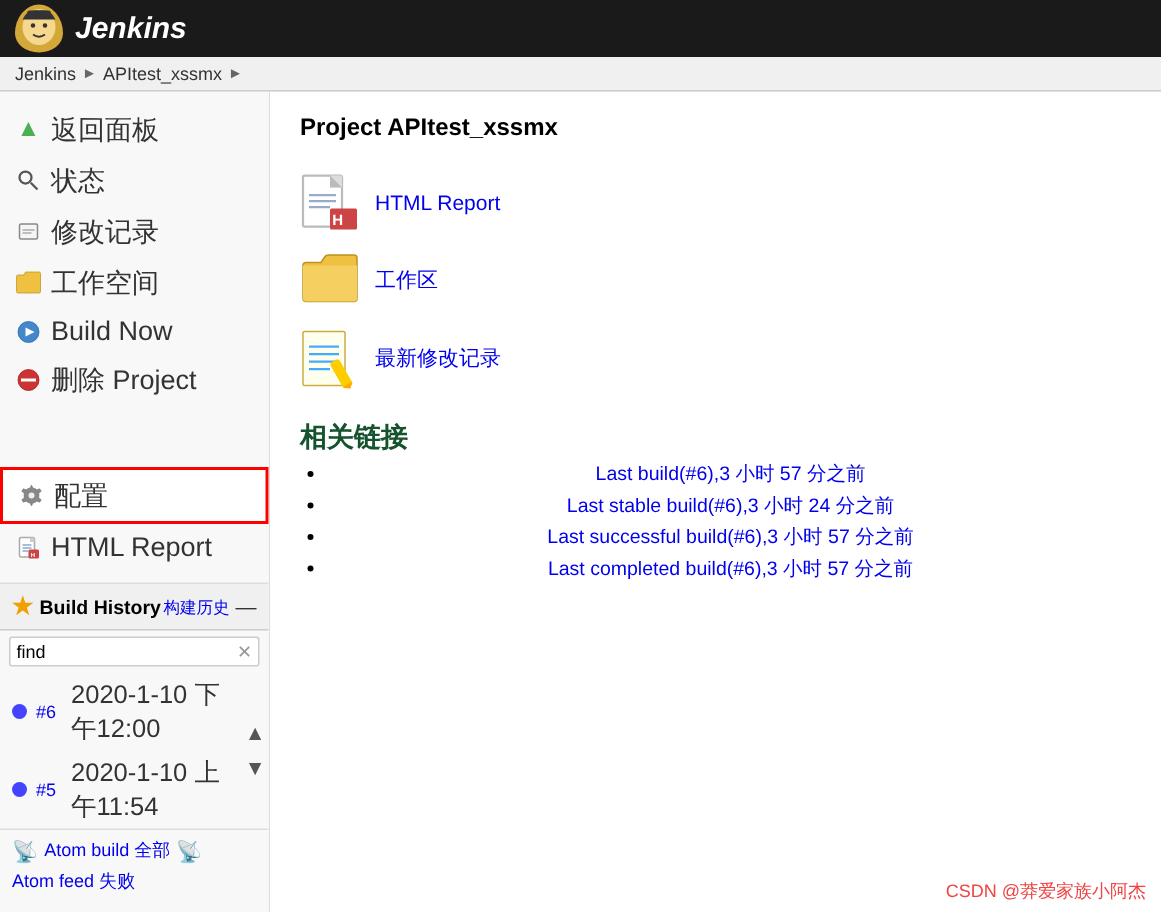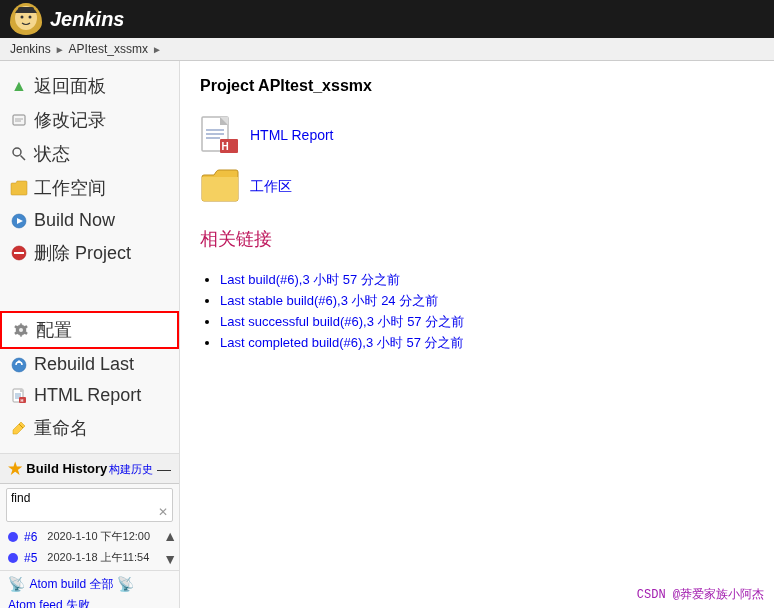--- a/index.html
+++ b/index.html
@@ -102,21 +102,20 @@
       gap: 2px;
     }
     .build-search {
       margin: 4px 6px;
       display: flex;
       align-items: flex-end;
       border: 1px solid #ccc;
       background: #fff;
       border-radius: 2px;
       padding: 2px 4px;
-      flex-direction: column;
     }
     .build-search input {
       border: none;
       outline: none;
       font-size: 12px;
       flex: 1;
       background: transparent;
     }
     .build-search .clear-icon {
       cursor: pointer;
@@ -131,21 +130,21 @@
       font-size: 12px;
     }
     .build-item .dot {
       width: 10px;
       height: 10px;
       border-radius: 50%;
       background: #4444ff;
       flex-shrink: 0;
     }
     .build-item a { color: #00e; text-decoration: none; }
-    .build-item .date { color: #333; font-size: 11px; margin-left: 4px; }
+    .build-item .date { color: #333; font-size: 17px; margin-left: 4px; }
 
     .atom-feeds {
       border-top: 1px solid #ddd;
       padding: 5px 8px;
       display: flex;
       align-items: center;
       gap: 4px;
       font-size: 12px;
       flex-wrap: wrap;
     }
@@ -176,45 +175,45 @@
     }
     .content-link-icon {
       width: 40px;
       height: 40px;
       flex-shrink: 0;
     }
     .content-link-item a { color: #00e; text-decoration: none; font-size: 14px; }
 
     .related-links-title {
       font-size: 18px;
-      font-weight: normal;
-      margin-bottom: 20px;
-      color: #be185d;
+      font-weight: bold;
+      margin-bottom: 4px;
+      color: #14532d;
     }
     .related-links ul {
       list-style: disc;
       padding-left: 20px;
     }
     .related-links ul li {
       margin-bottom: 3px;
+      text-align: center;
     }
     .related-links ul li a {
       color: #00e;
       text-decoration: none;
       font-size: 13px;
     }
 
     
     .footer {
       position: fixed;
       bottom: 8px;
       right: 10px;
       font-size: 12px;
-      color: #a21caf;
-      font-family: Liberation Mono, monospace;
+      color: #ef4444;
     }
     .scroll-arrow {
       cursor: pointer;
       color: #555;
       font-size: 14px;
       line-height: 1.2;
     }
 
     
     .jenkins-head {
@@ -275,38 +274,38 @@
 <div class="layout">
 
   <div class="sidebar">
 
     <div class="sidebar-item">
       <span class="icon icon-arrow-up">▲</span>
       <span class="label">返回面板</span>
     </div>
 
     <div class="sidebar-item">
+      <span class="icon" style="color:#555">
+        <svg width="16" height="16" viewBox="0 0 16 16">
+            <circle cx="6" cy="6" r="4" stroke="#555" stroke-width="1.5" fill="none"></circle>
+            <line x1="9.5" y1="9.5" x2="14" y2="14" stroke="#555" stroke-width="1.5"></line>
+          </svg>
+      </span>
+      <span class="label">状态</span>
+    </div>
+
+    <div class="sidebar-item">
       <span class="icon">
         <svg width="16" height="16" viewBox="0 0 16 16">
             <rect x="2" y="3" width="12" height="10" rx="1" fill="#f5f5f5" stroke="#888" stroke-width="1"></rect>
             <line x1="4" y1="7" x2="12" y2="7" stroke="#aaa" stroke-width="1"></line>
             <line x1="4" y1="9" x2="10" y2="9" stroke="#aaa" stroke-width="1"></line>
           </svg>
       </span>
       <span class="label">修改记录</span>
-    </div>
-
-    <div class="sidebar-item">
-      <span class="icon" style="color:#555">
-        <svg width="16" height="16" viewBox="0 0 16 16">
-            <circle cx="6" cy="6" r="4" stroke="#555" stroke-width="1.5" fill="none"></circle>
-            <line x1="9.5" y1="9.5" x2="14" y2="14" stroke="#555" stroke-width="1.5"></line>
-          </svg>
-      </span>
-      <span class="label">状态</span>
     </div>
 
     <div class="sidebar-item">
       <span class="icon">
         <svg width="18" height="16" viewBox="0 0 18 16">
             <path d="M1 4 Q1 3 2 3 L6 3 L7 1 L16 1 Q17 1 17 2 L17 14 Q17 15 16 15 L2 15 Q1 15 1 14 Z" fill="#f0c040" stroke="#c09020" stroke-width="0.5"></path>
           </svg>
       </span>
       <span class="label">工作空间</span>
     </div>
@@ -335,55 +334,36 @@
       <span class="icon">
         <svg width="16" height="16" viewBox="0 0 16 16">
           <circle cx="8" cy="8" r="2.5" fill="#666"></circle>
           <path d="M8 1 L9 3 Q10.5 3.2 11.5 4.2 L13.5 3.5 L14.5 5.2 L12.8 6.5 Q13 7.2 13 8 Q13 8.8 12.8 9.5 L14.5 10.8 L13.5 12.5 L11.5 11.8 Q10.5 12.8 9 13 L8 15 L7 13 Q5.5 12.8 4.5 11.8 L2.5 12.5 L1.5 10.8 L3.2 9.5 Q3 8.8 3 8 Q3 7.2 3.2 6.5 L1.5 5.2 L2.5 3.5 L4.5 4.2 Q5.5 3.2 7 3 Z" fill="#888" stroke="#666" stroke-width="0.3"></path>
           <circle cx="8" cy="8" r="2" fill="#eee"></circle>
         </svg>
       </span>
       <span class="label">配置</span>
     </div>
 
-    <div class="sidebar-item">
-      <span class="icon">
-        <svg width="16" height="16" viewBox="0 0 16 16">
-            <circle cx="8" cy="8" r="7" fill="#4488cc" stroke="#2266aa" stroke-width="0.5"></circle>
-            <path d="M5 8 Q5 5 8 5 Q11 5 11 8" stroke="white" stroke-width="1.5" fill="none"></path>
-            <polygon points="8,3 11,6 5,6" fill="white"></polygon>
-          </svg>
-      </span>
-      <span class="label">Rebuild Last</span>
-    </div>
 
     <div class="sidebar-item">
       <span class="icon">
         <svg width="16" height="16" viewBox="0 0 16 16">
           <rect x="2" y="1" width="10" height="13" rx="1" fill="#fff" stroke="#aaa" stroke-width="1"></rect>
           <polygon points="9,1 12,1 12,4 9,4" fill="#ccc"></polygon>
           <line x1="4" y1="6" x2="10" y2="6" stroke="#88aacc" stroke-width="1"></line>
           <line x1="4" y1="8" x2="10" y2="8" stroke="#88aacc" stroke-width="1"></line>
           <line x1="4" y1="10" x2="8" y2="10" stroke="#88aacc" stroke-width="1"></line>
           <rect x="8" y="9" width="7" height="6" rx="1" fill="#cc4444"></rect>
           <text x="9.5" y="14" font-size="4" fill="white" font-weight="bold">H</text>
         </svg>
       </span>
       <span class="label">HTML Report</span>
     </div>
 
-    <div class="sidebar-item">
-      <span class="icon">
-        <svg width="16" height="16" viewBox="0 0 16 16">
-            <path d="M10 2 L14 6 L6 14 L2 14 L2 10 Z" fill="#ffcc44" stroke="#cc9900" stroke-width="0.5"></path>
-            <line x1="8" y1="4" x2="12" y2="8" stroke="#cc9900" stroke-width="1"></line>
-          </svg>
-      </span>
-      <span class="label">重命名</span>
-    </div>
 
     <div class="build-history">
       <div class="build-history-header">
         <div class="build-history-title">
           <span style="color:#f0a000; font-size:16px;">★</span>
           <span>Build History</span>
         </div>
         <div style="display:flex; align-items:flex-end; gap:4px;">
           <a href="#" class="build-history-link">
             <span>构建历史</span>
@@ -400,21 +380,21 @@
       <div class="build-scroll-area">
         <div class="build-items-list">
           <div class="build-item">
             <span class="dot"></span>
             <a href="#">#6</a>
             <span class="date">2020-1-10 下午12:00</span>
           </div>
           <div class="build-item">
             <span class="dot"></span>
             <a href="#">#5</a>
-            <span class="date">2020-1-18 上午11:54</span>
+            <span class="date">2020-1-10 上午11:54</span>
           </div>
         </div>
         <div class="build-arrows">
           <span class="scroll-arrow">▲</span>
           <span class="scroll-arrow">▼</span>
         </div>
       </div>
 
       <div class="atom-feeds">
         <span style="color:#ff6600; font-size:14px;">📡</span>
@@ -449,20 +429,36 @@
       <div class="content-link-item">
         <div class="content-link-icon">
           <svg width="40" height="36" viewBox="0 0 40 36">
             <path d="M2 10 Q2 8 4 8 L14 8 L16 5 Q17 3 19 3 L36 3 Q38 3 38 5 L38 32 Q38 34 36 34 L4 34 Q2 34 2 32 Z" fill="#f0c040" stroke="#c09020" stroke-width="1"></path>
             <path d="M2 10 L38 10 L38 32 Q38 34 36 34 L4 34 Q2 34 2 32 Z" fill="#f5d060"></path>
           </svg>
         </div>
         <a href="#" style="font-size:14px;">工作区</a>
       </div>
 
+      <div class="content-link-item">
+        <div class="content-link-icon">
+          <svg width="40" height="40" viewBox="0 0 40 40">
+            <rect x="2" y="2" width="28" height="36" rx="1" fill="#ffffee" stroke="#ccaa44" stroke-width="1"></rect>
+
+            <line x1="6" y1="12" x2="26" y2="12" stroke="#44aaff" stroke-width="1.5"></line>
+            <line x1="6" y1="17" x2="26" y2="17" stroke="#44aaff" stroke-width="1.5"></line>
+            <line x1="6" y1="22" x2="26" y2="22" stroke="#44aaff" stroke-width="1.5"></line>
+            <line x1="6" y1="27" x2="20" y2="27" stroke="#44aaff" stroke-width="1.5"></line>
+
+            <rect x="24" y="20" width="7" height="20" rx="2" fill="#ffcc00" transform="rotate(-30, 28, 30)"></rect>
+            <polygon points="24,38 31,38 27.5,42" fill="#ffaa00" transform="rotate(-30, 28, 30)"></polygon>
+          </svg>
+        </div>
+        <a href="#" style="font-size:14px;">最新修改记录</a>
+      </div>
     </div>
 
     <div class="related-links">
       <h2 class="related-links-title">相关链接</h2>
       <ul>
         <li>
           <a href="#">Last build(#6),3 小时 57 分之前</a>
         </li>
         <li>
           <a href="#">Last stable build(#6),3 小时 24 分之前</a>

